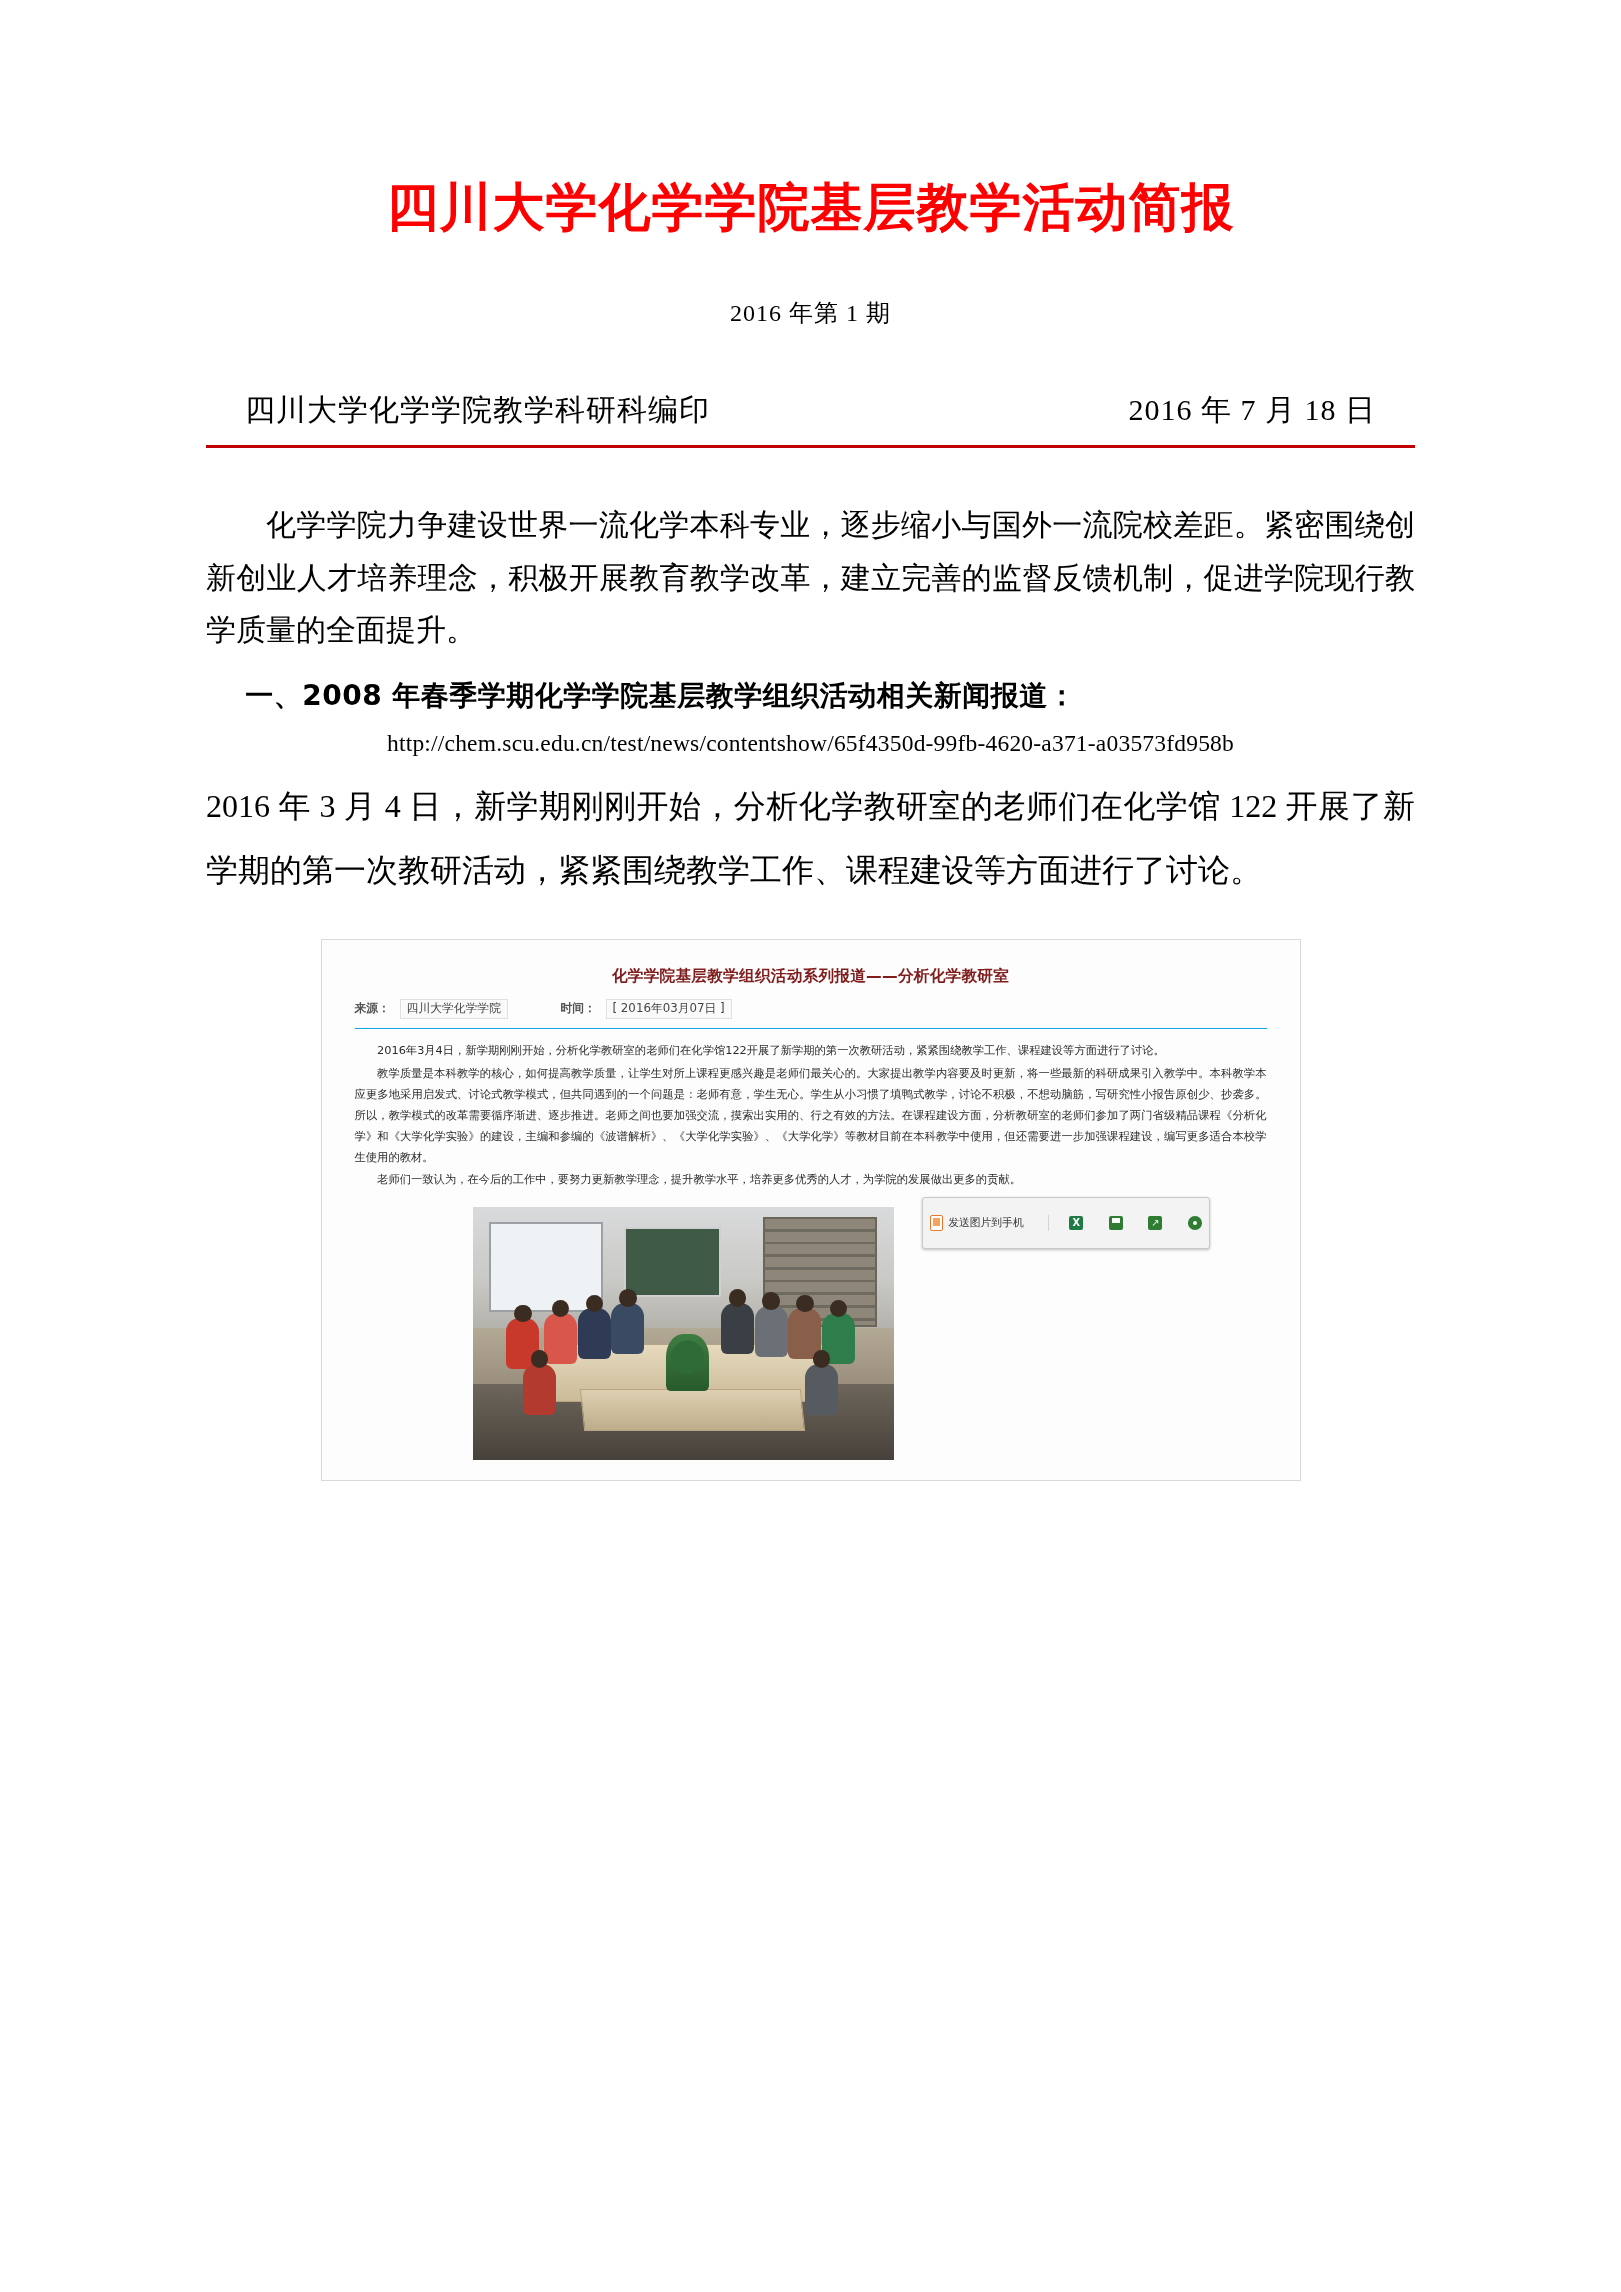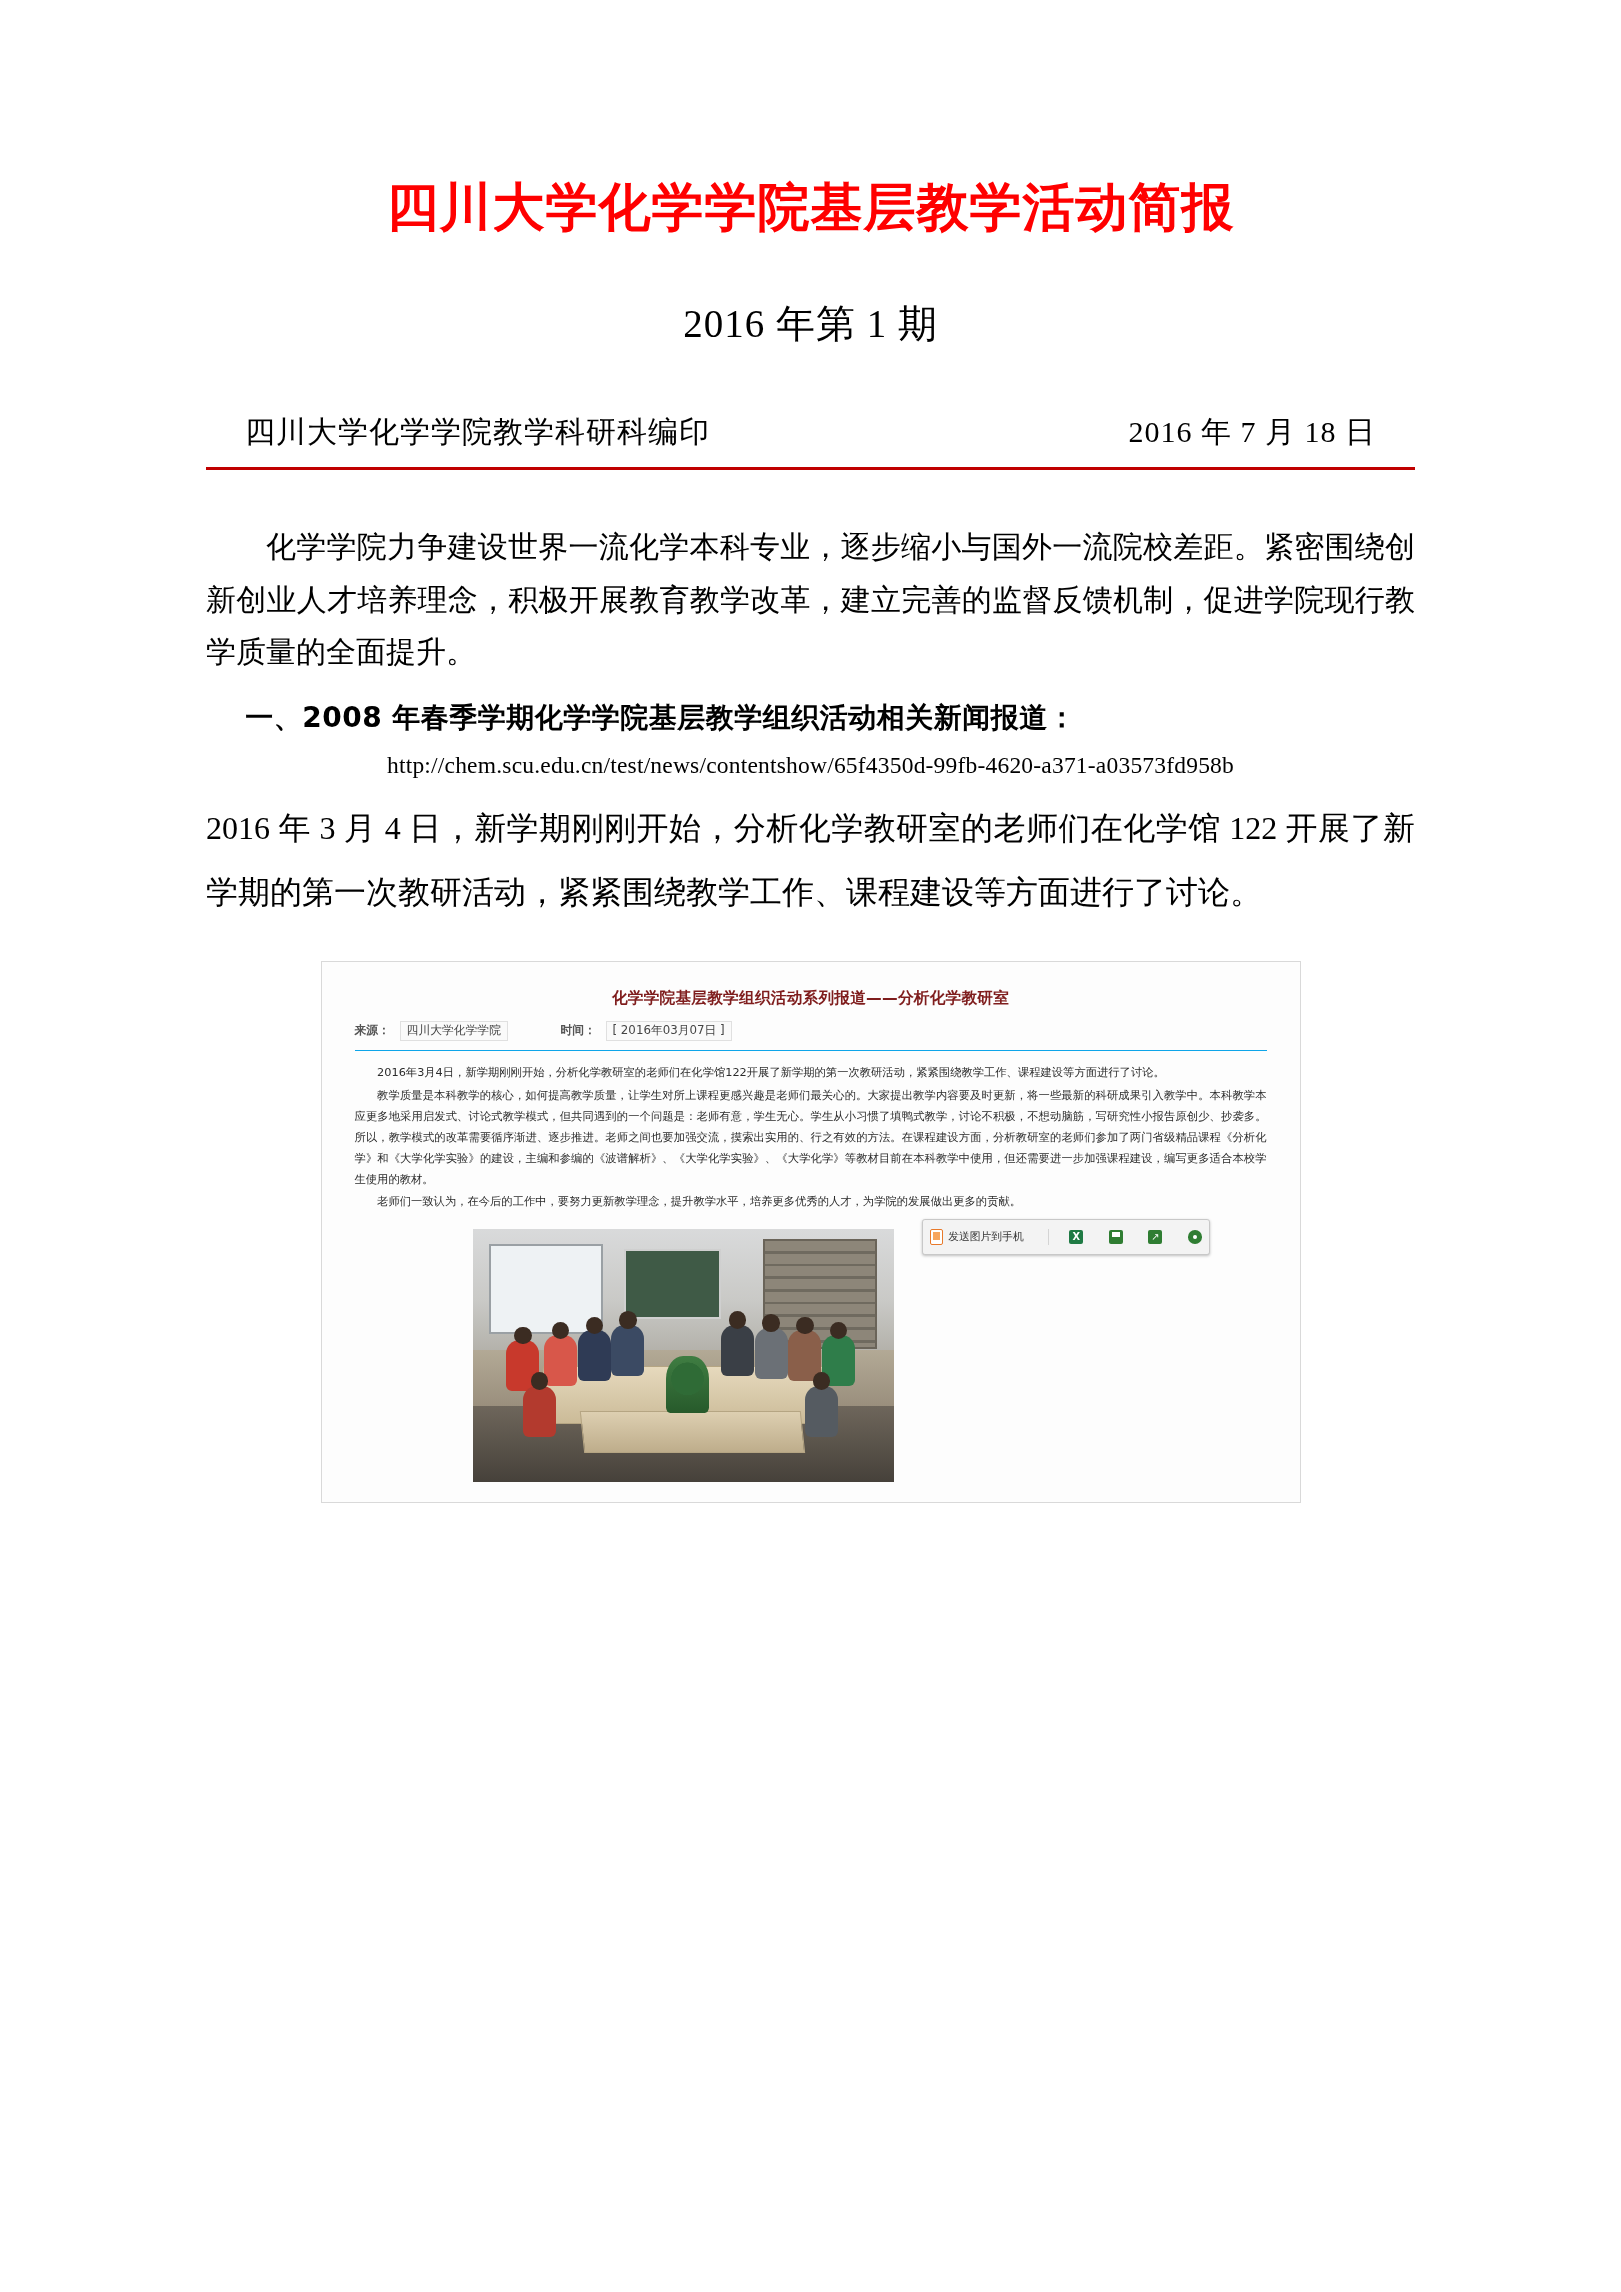--- a/index.html
+++ b/index.html
@@ -29,21 +29,21 @@
     color: #ff0000;
     font-family: "DejaVu Sans", sans-serif;
     font-weight: bold;
     font-size: 52px;
     letter-spacing: 1px;
     line-height: 1.2;
     margin: 0 0 59px 0;
   }
   .issue-line {
     text-align: center;
-    font-size: 39px;
+    font-size: 24px;
     margin: 0 0 61px 0;
     letter-spacing: 1px;
   }
   .imprint-row {
     display: flex;
     justify-content: space-between;
     align-items: baseline;
     font-size: 30px;
     padding: 0 39px 13.7px 39px;
     border-bottom: 3.9px solid #c00000;
@@ -213,21 +213,21 @@
     align-items: center;
     gap: 16px;
     background: #f3f3f3;
     border: 1px solid #c8c8c8;
     border-radius: 2.9px;
     box-shadow: 0 1px 2.9px rgba(0,0,0,0.25);
     height: 25.5px;
     font-family: "DejaVu Sans", sans-serif;
     font-size: 10.8px;
     color: #333;
-    padding: 4px 2px;
+    padding: 12px 2px;
   }
   .tb-label {
     display:flex; align-items:center; gap:4.9px;
     padding: 0 7.8px 0 5.9px;
     white-space: nowrap;
   }
   .tb-phone {
     width: 10.8px; height: 14.7px; border: 1.5px solid #e8792a; border-radius: 2px;
     position: relative; background:#fff;
   }

